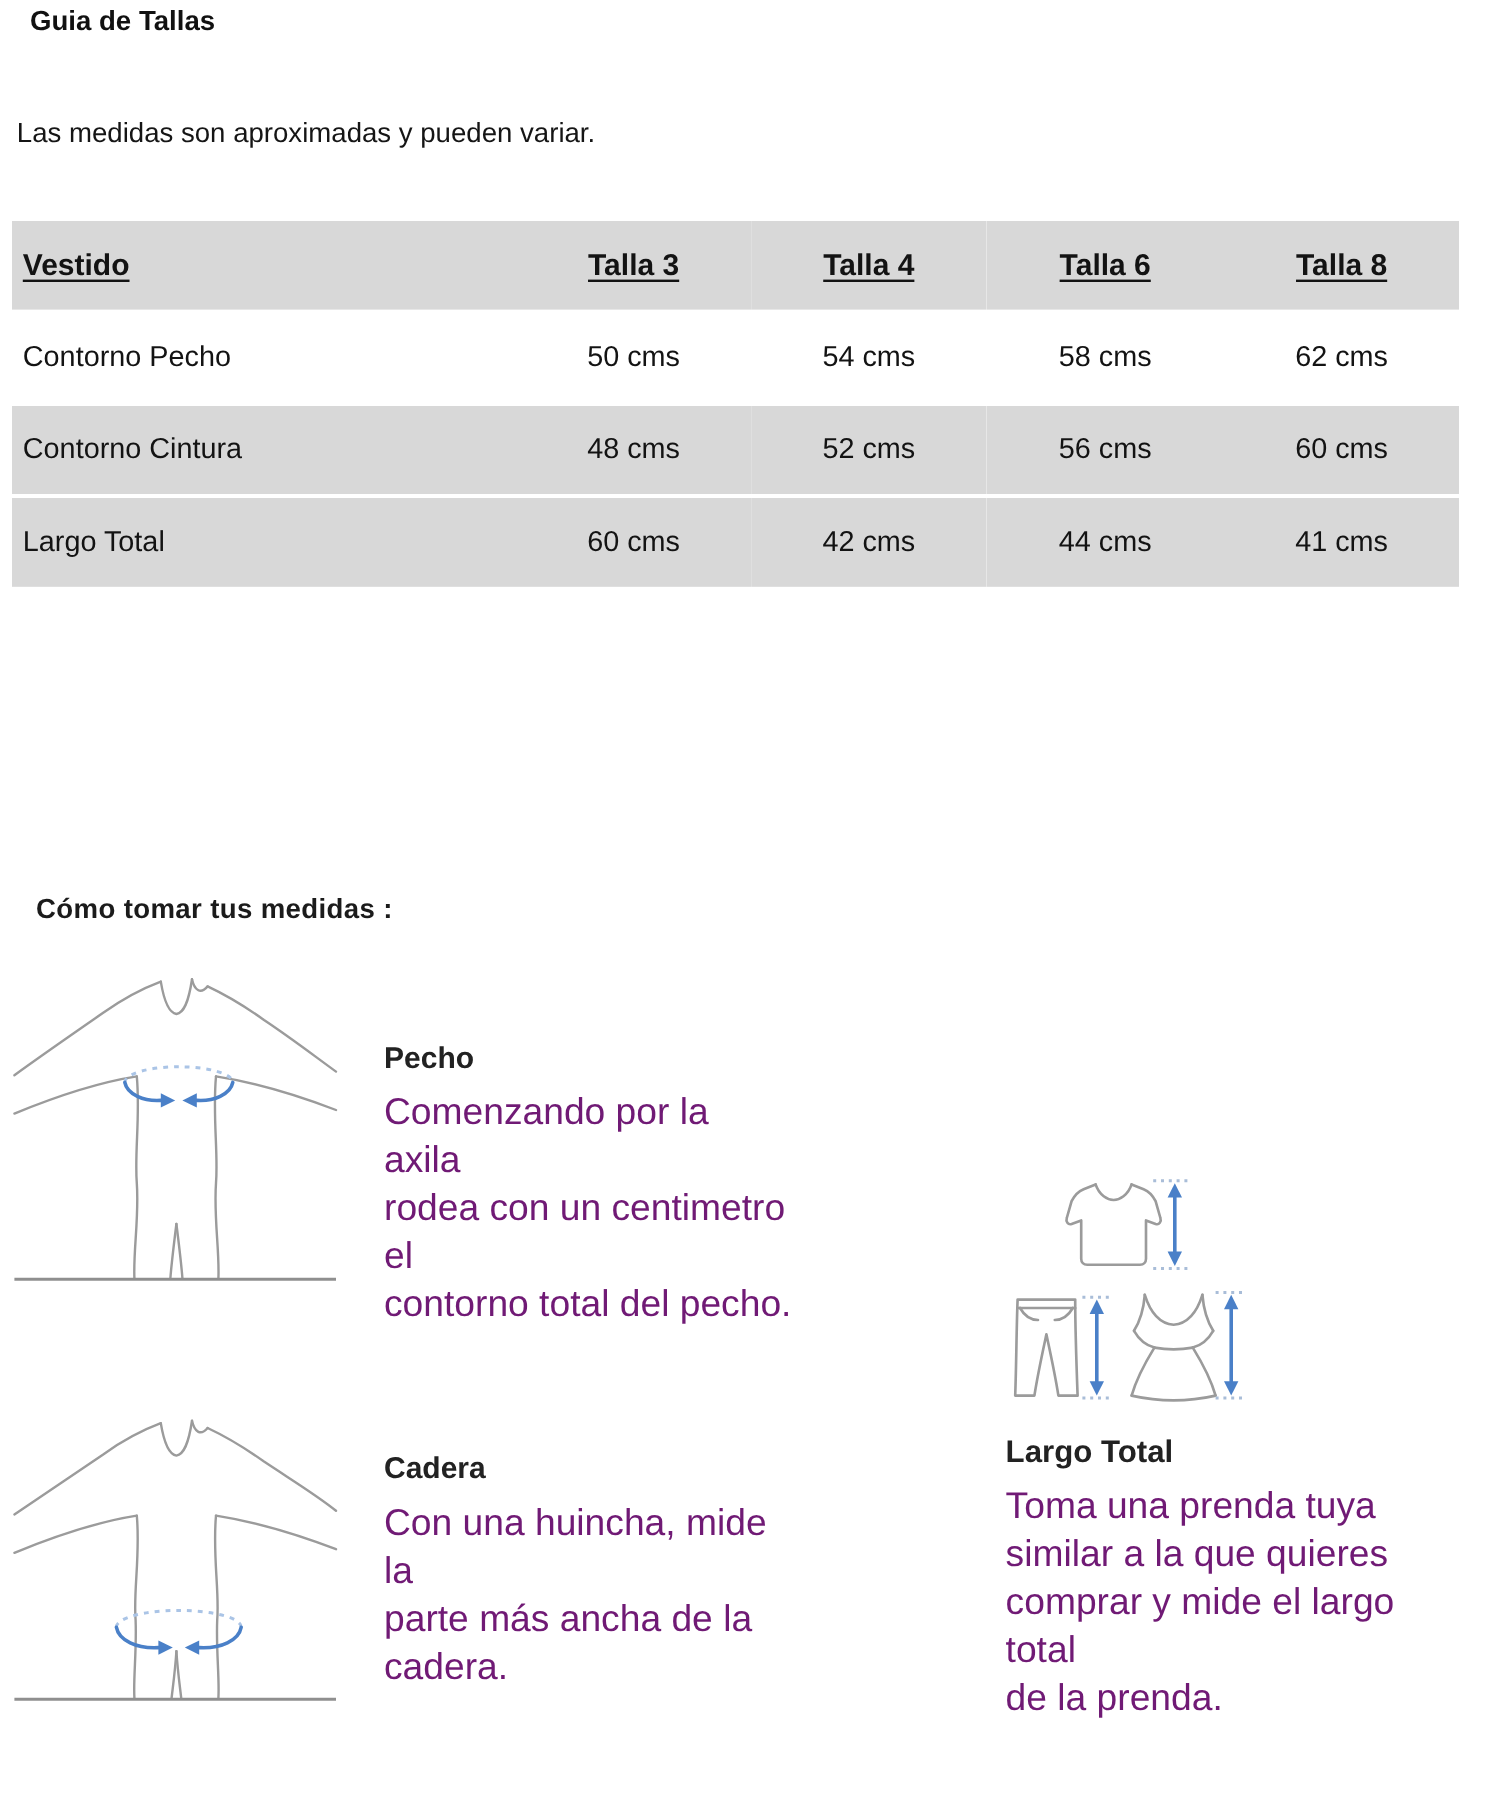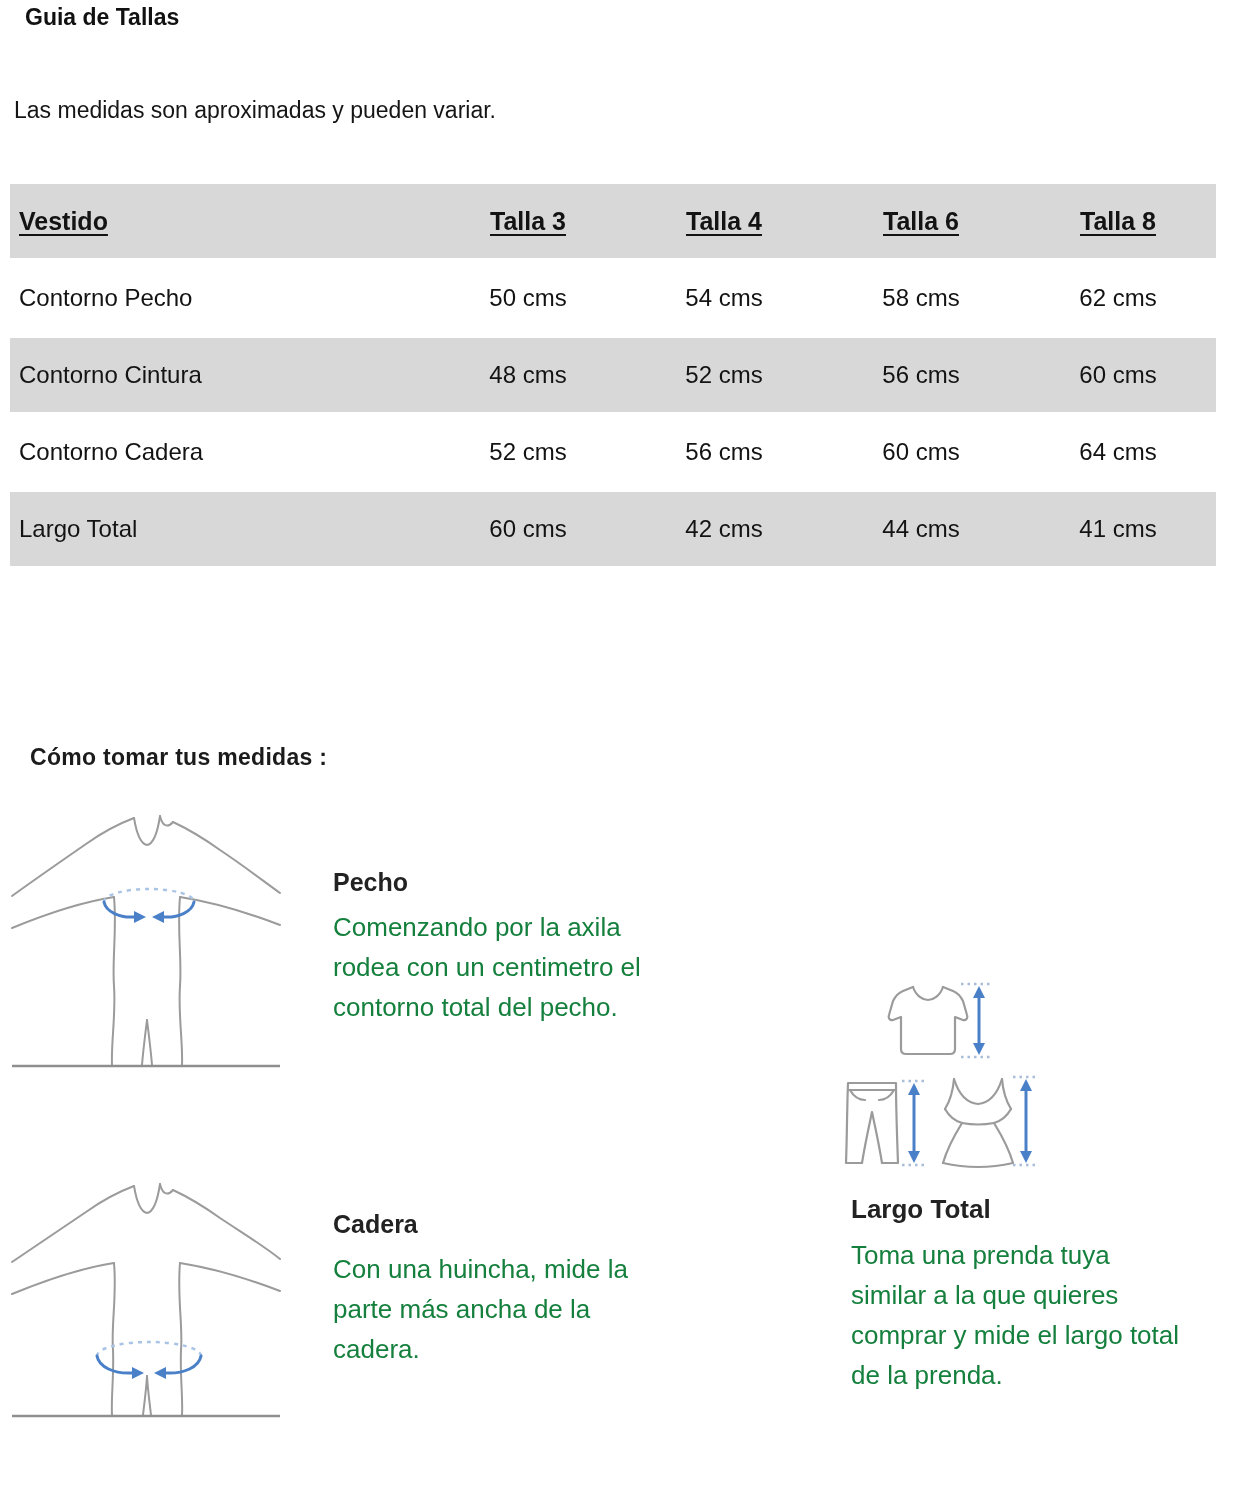--- a/index.html
+++ b/index.html
@@ -37,26 +37,26 @@
 
   .howto-heading {
     position:absolute; left:30px; top:744px;
     font-size:23px; font-weight:bold; color:#1b1b1b; letter-spacing:0.3px;
   }
   .figure { position:absolute; }
   .fig-body     { left:10px;  top:812px;  width:272px; height:258px; }
   .fig-body2    { left:10px;  top:1180px; width:272px; height:240px; }
   .fig-garments { left:833px; top:973px;  width:212px; height:210px; }
 
-  .measure-block { position:absolute;margin-left:13px; }
+  .measure-block { position:absolute; }
   .measure-block .measure-title {
     margin:0 0 10px 0; font-size:25px; font-weight:bold; color:#222;
   }
   .measure-block .measure-body {
-    margin:0; font-size:26px; line-height:40px; color:#15803d;
+    margin:0; font-size:31px; line-height:40px; color:#701a75;
     white-space:pre-line;
   }
   .block-pecho  { left:320px; top:868px;  width:340px; }
   .block-cadera { left:320px; top:1210px; width:340px; }
   .block-largo  { left:838px; top:1194px; width:380px; }
   .block-largo .measure-title { font-size:26px; }
 </style>
 </head>
 <body>
 
@@ -90,27 +90,20 @@
           <td>58 cms</td>
           <td>62 cms</td>
         </tr>
         <tr class="row-gray">
           <td>Contorno Cintura</td>
           <td>48 cms</td>
           <td>52 cms</td>
           <td>56 cms</td>
           <td>60 cms</td>
         </tr>
-        <tr class="row-white">
-          <td>Contorno Cadera</td>
-          <td>52 cms</td>
-          <td>56 cms</td>
-          <td>60 cms</td>
-          <td>64 cms</td>
-        </tr>
         <tr class="row-gray">
           <td>Largo Total</td>
           <td>60 cms</td>
           <td>42 cms</td>
           <td>44 cms</td>
           <td>41 cms</td>
         </tr>
       </tbody>
   </table>
 

